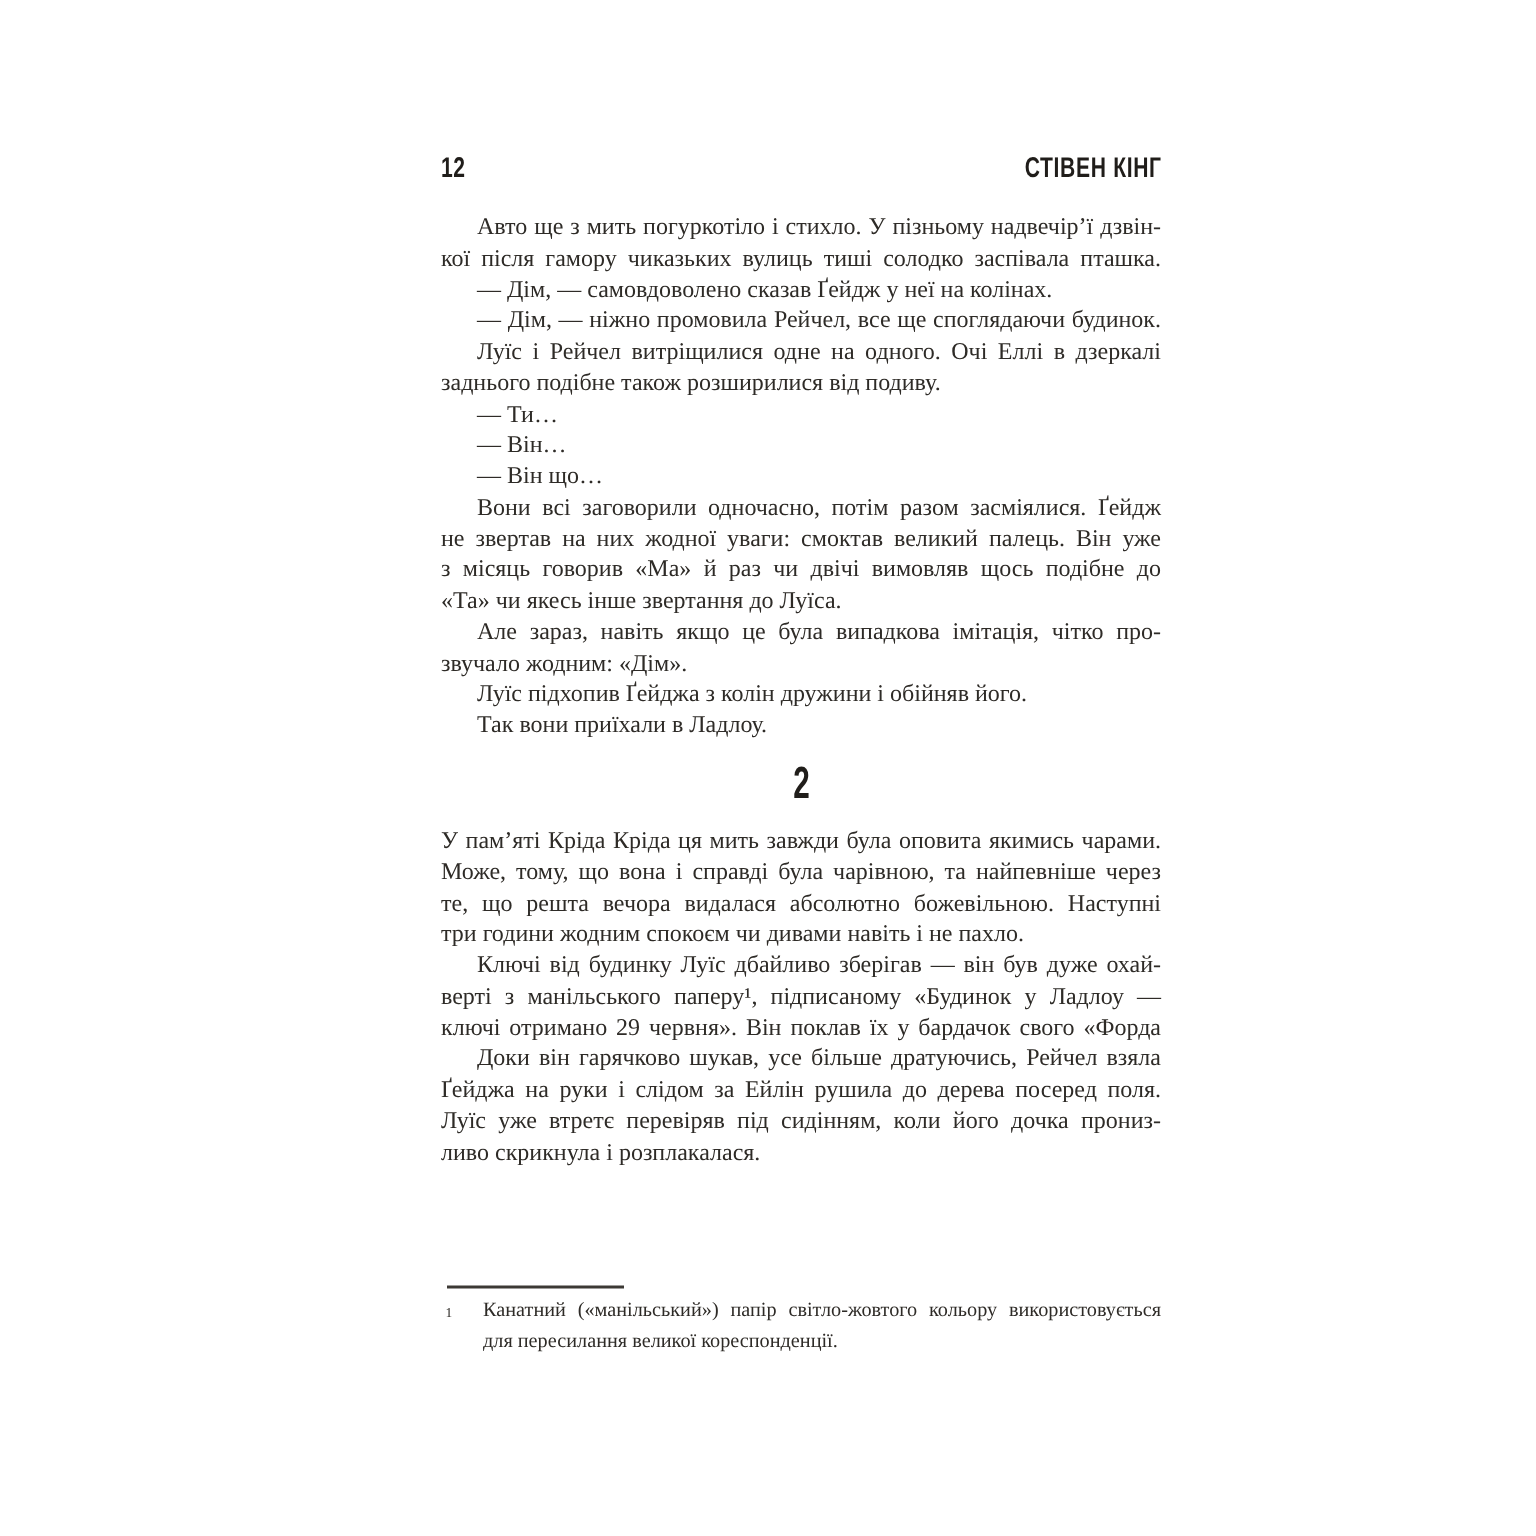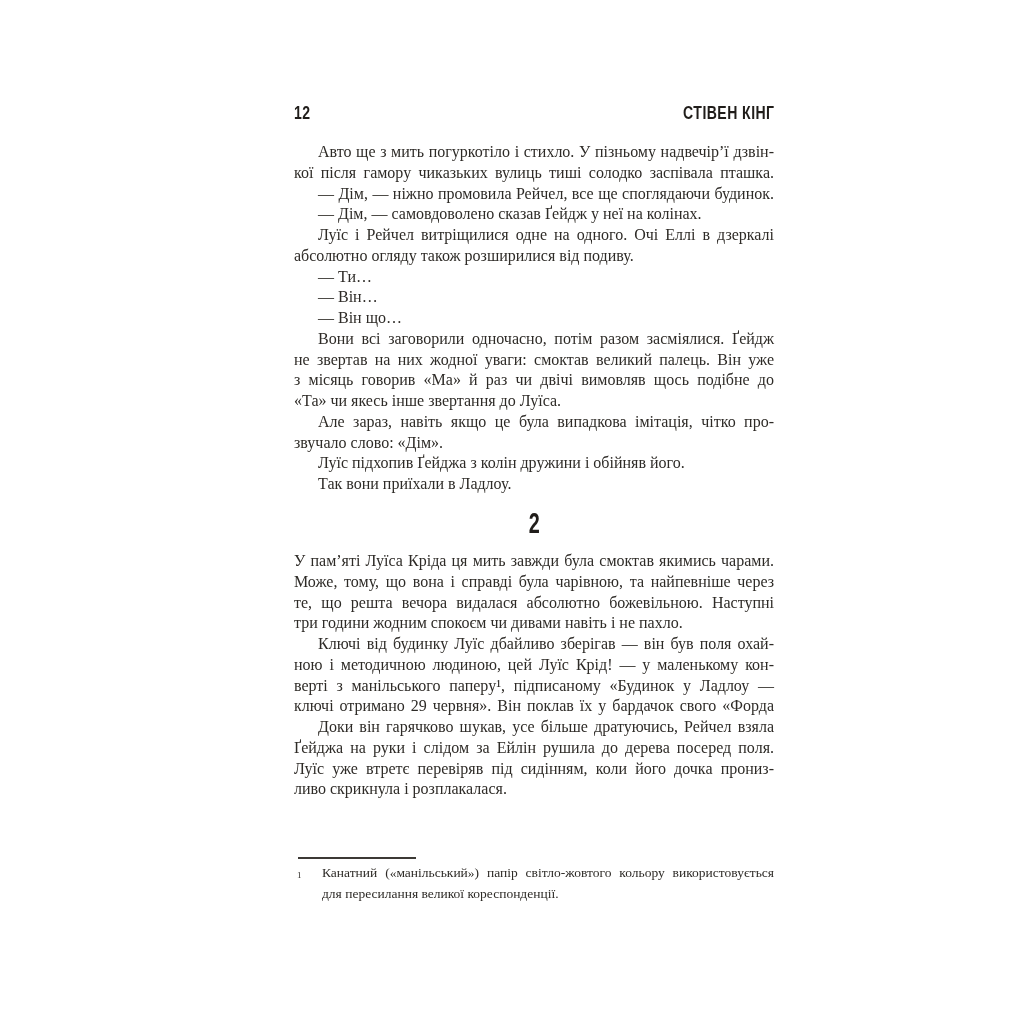--- a/index.html
+++ b/index.html
@@ -62,48 +62,47 @@
 <div id="canvas">
 
   <div class="header">
     <div class="pagenum">12</div>
     <div class="runhead">СТІВЕН КІНГ</div>
   </div>
 
   <div class="bodyblock block-a">
       <div class="bline ind">Авто ще з мить погуркотіло і стихло. У пізньому надвечір’ї дзвін-</div>
       <div class="bline">кої після гамору чиказьких вулиць тиші солодко заспівала пташка.</div>
+      <div class="bline ind end">— Дім, — самовдоволено сказав Ґейдж у неї на колінах.</div>
       <div class="bline ind">— Дім, — ніжно промовила Рейчел, все ще споглядаючи будинок.</div>
-      <div class="bline ind end">— Дім, — самовдоволено сказав Ґейдж у неї на колінах.</div>
       <div class="bline ind">Луїс і Рейчел витріщилися одне на одного. Очі Еллі в дзеркалі</div>
-      <div class="bline end">абсолютно огляду також розширилися від подиву.</div>
+      <div class="bline end">заднього подібне також розширилися від подиву.</div>
       <div class="bline ind end">— Ти…</div>
       <div class="bline ind end">— Він…</div>
       <div class="bline ind end">— Він що…</div>
       <div class="bline ind">Вони всі заговорили одночасно, потім разом засміялися. Ґейдж</div>
       <div class="bline">не звертав на них жодної уваги: смоктав великий палець. Він уже</div>
       <div class="bline">з місяць говорив «Ма» й раз чи двічі вимовляв щось подібне до</div>
       <div class="bline end">«Та» чи якесь інше звертання до Луїса.</div>
       <div class="bline ind">Але зараз, навіть якщо це була випадкова імітація, чітко про-</div>
-      <div class="bline end">звучало слово: «Дім».</div>
+      <div class="bline end">звучало жодним: «Дім».</div>
       <div class="bline ind end">Луїс підхопив Ґейджа з колін дружини і обійняв його.</div>
       <div class="bline ind end">Так вони приїхали в Ладлоу.</div>
     </div>
 
   <div class="section-head">
     <div class="section-num">2</div>
   </div>
 
   <div class="bodyblock block-b">
-      <div class="bline">У пам’яті Луїса Кріда ця мить завжди була смоктав якимись чарами.</div>
+      <div class="bline">У пам’яті Кріда Кріда ця мить завжди була оповита якимись чарами.</div>
       <div class="bline">Може, тому, що вона і справді була чарівною, та найпевніше через</div>
       <div class="bline">те, що решта вечора видалася абсолютно божевільною. Наступні</div>
       <div class="bline end">три години жодним спокоєм чи дивами навіть і не пахло.</div>
-      <div class="bline ind">Ключі від будинку Луїс дбайливо зберігав — він був поля охай-</div>
-      <div class="bline">ною і методичною людиною, цей Луїс Крід! — у маленькому кон-</div>
+      <div class="bline ind">Ключі від будинку Луїс дбайливо зберігав — він був дуже охай-</div>
       <div class="bline">верті з манільського паперу¹, підписаному «Будинок у Ладлоу —</div>
       <div class="bline">ключі отримано 29 червня». Він поклав їх у бардачок свого «Форда</div>
       <div class="bline ind">Доки він гарячково шукав, усе більше дратуючись, Рейчел взяла</div>
       <div class="bline">Ґейджа на руки і слідом за Ейлін рушила до дерева посеред поля.</div>
       <div class="bline">Луїс уже втретє перевіряв під сидінням, коли його дочка прониз-</div>
       <div class="bline end">ливо скрикнула і розплакалася.</div>
     </div>
 
   <div class="fn-rule"></div>
 

